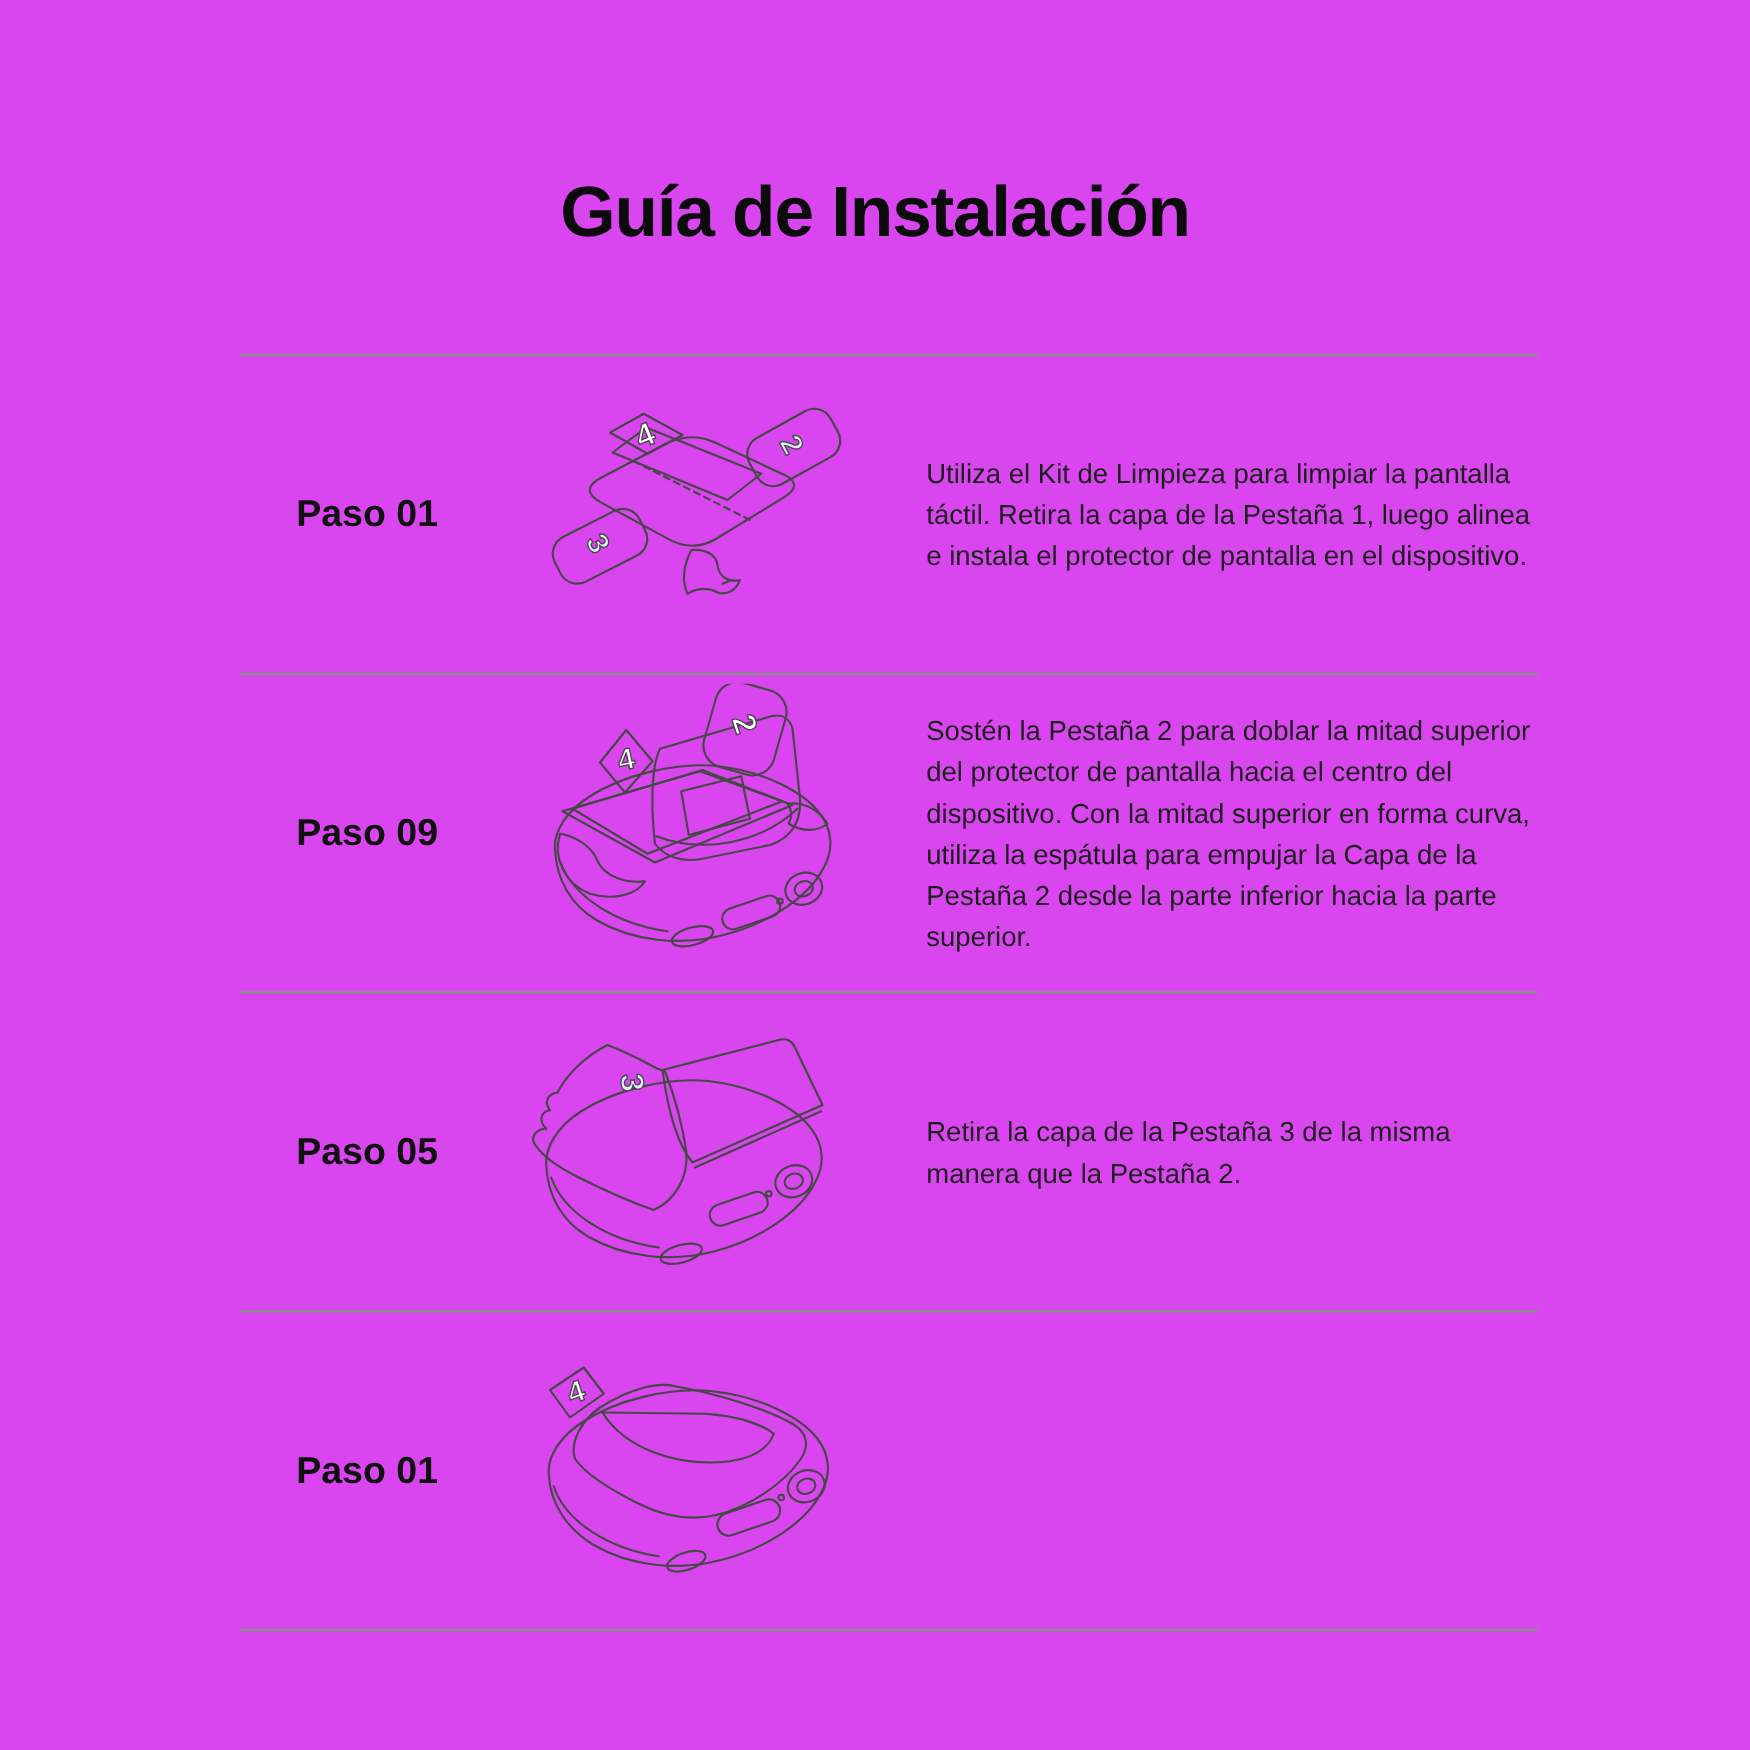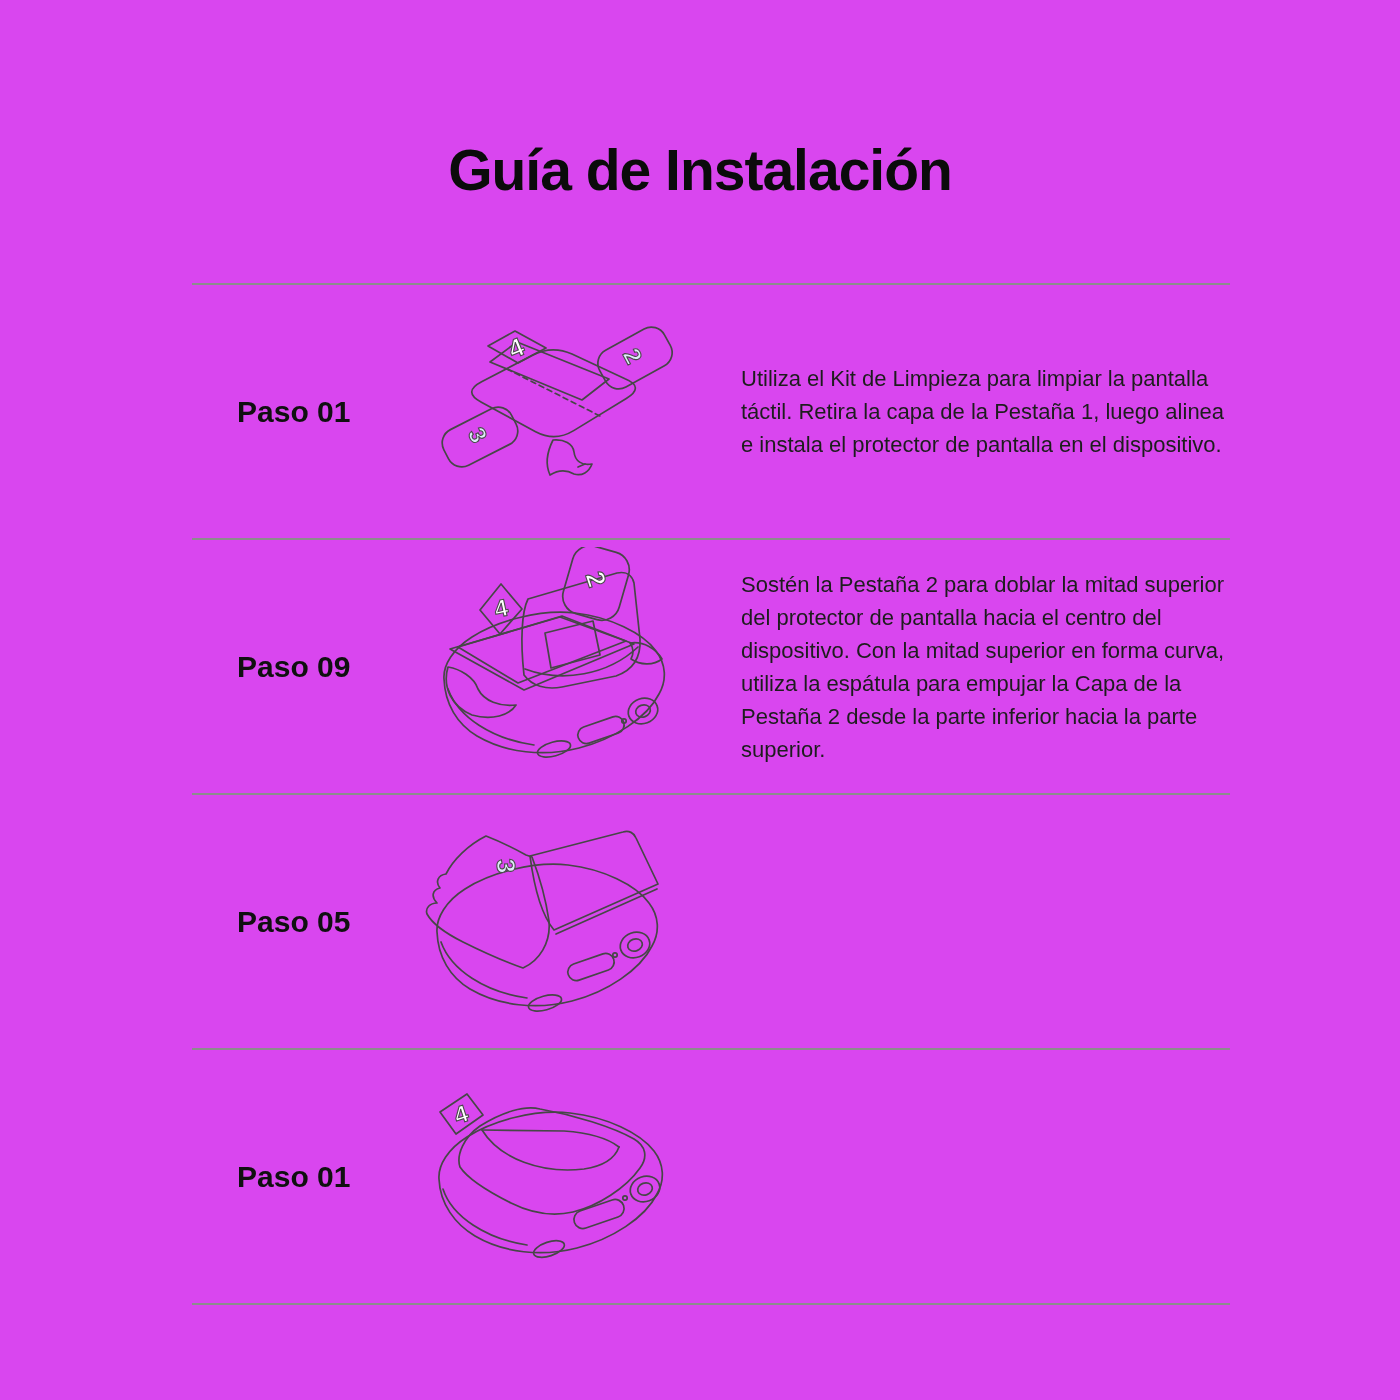--- a/index.html
+++ b/index.html
@@ -126,20 +126,21 @@
           <ellipse class="fwhite-c" cx="0" cy="0" rx="7.5" ry="6" transform="translate(253,143) rotate(-20)"></ellipse>
 
           <path class="fw" d="M148,54 L241,30 C247,28 252,31 254,36 L276,82 L172,128 C162,116 153,92 148,54 Z"></path>
           <path d="M174,132 L275,87"></path>
 
           <path class="fb" d="M104,34 C117,39 133,47 144,53 L150,55 C158,76 164,98 167,119 C169,141 157,159 141,166 C121,159 97,148 81,140 C63,131 50,121 45,112 C43,106 48,101 55,101 C49,95 50,88 58,86 C53,80 56,73 64,72 C71,58 86,43 104,34 Z"></path>
 
           <text class="on-blue" font-size="26" transform="translate(124,64) rotate(85)">3</text>
         </svg>
       </div>
+      <div class="step-text">Retira la capa de la Pestaña 3 de la misma manera que la Pestaña 2.</div>
     </div>
 
     <div class="step-row">
       <div class="step-label">Paso 01</div>
       <div class="step-illu">
         <svg class="illu" width="300" height="220" viewBox="0 0 300 220">
 
           <path class="fw" d="M27,112 C26,98 36,82 55,70 C80,54 122,42 158,46 C195,50 228,66 242,84 C252,97 253,113 245,127 C233,151 200,172 165,181 C130,190 92,186 63,169 C43,157 28,137 27,112 Z"></path>
           <path d="M31,122 C40,150 75,172 115,178"></path>
           <ellipse class="fw" cx="0" cy="0" rx="16" ry="7" transform="translate(137,182) rotate(-18)"></ellipse>

